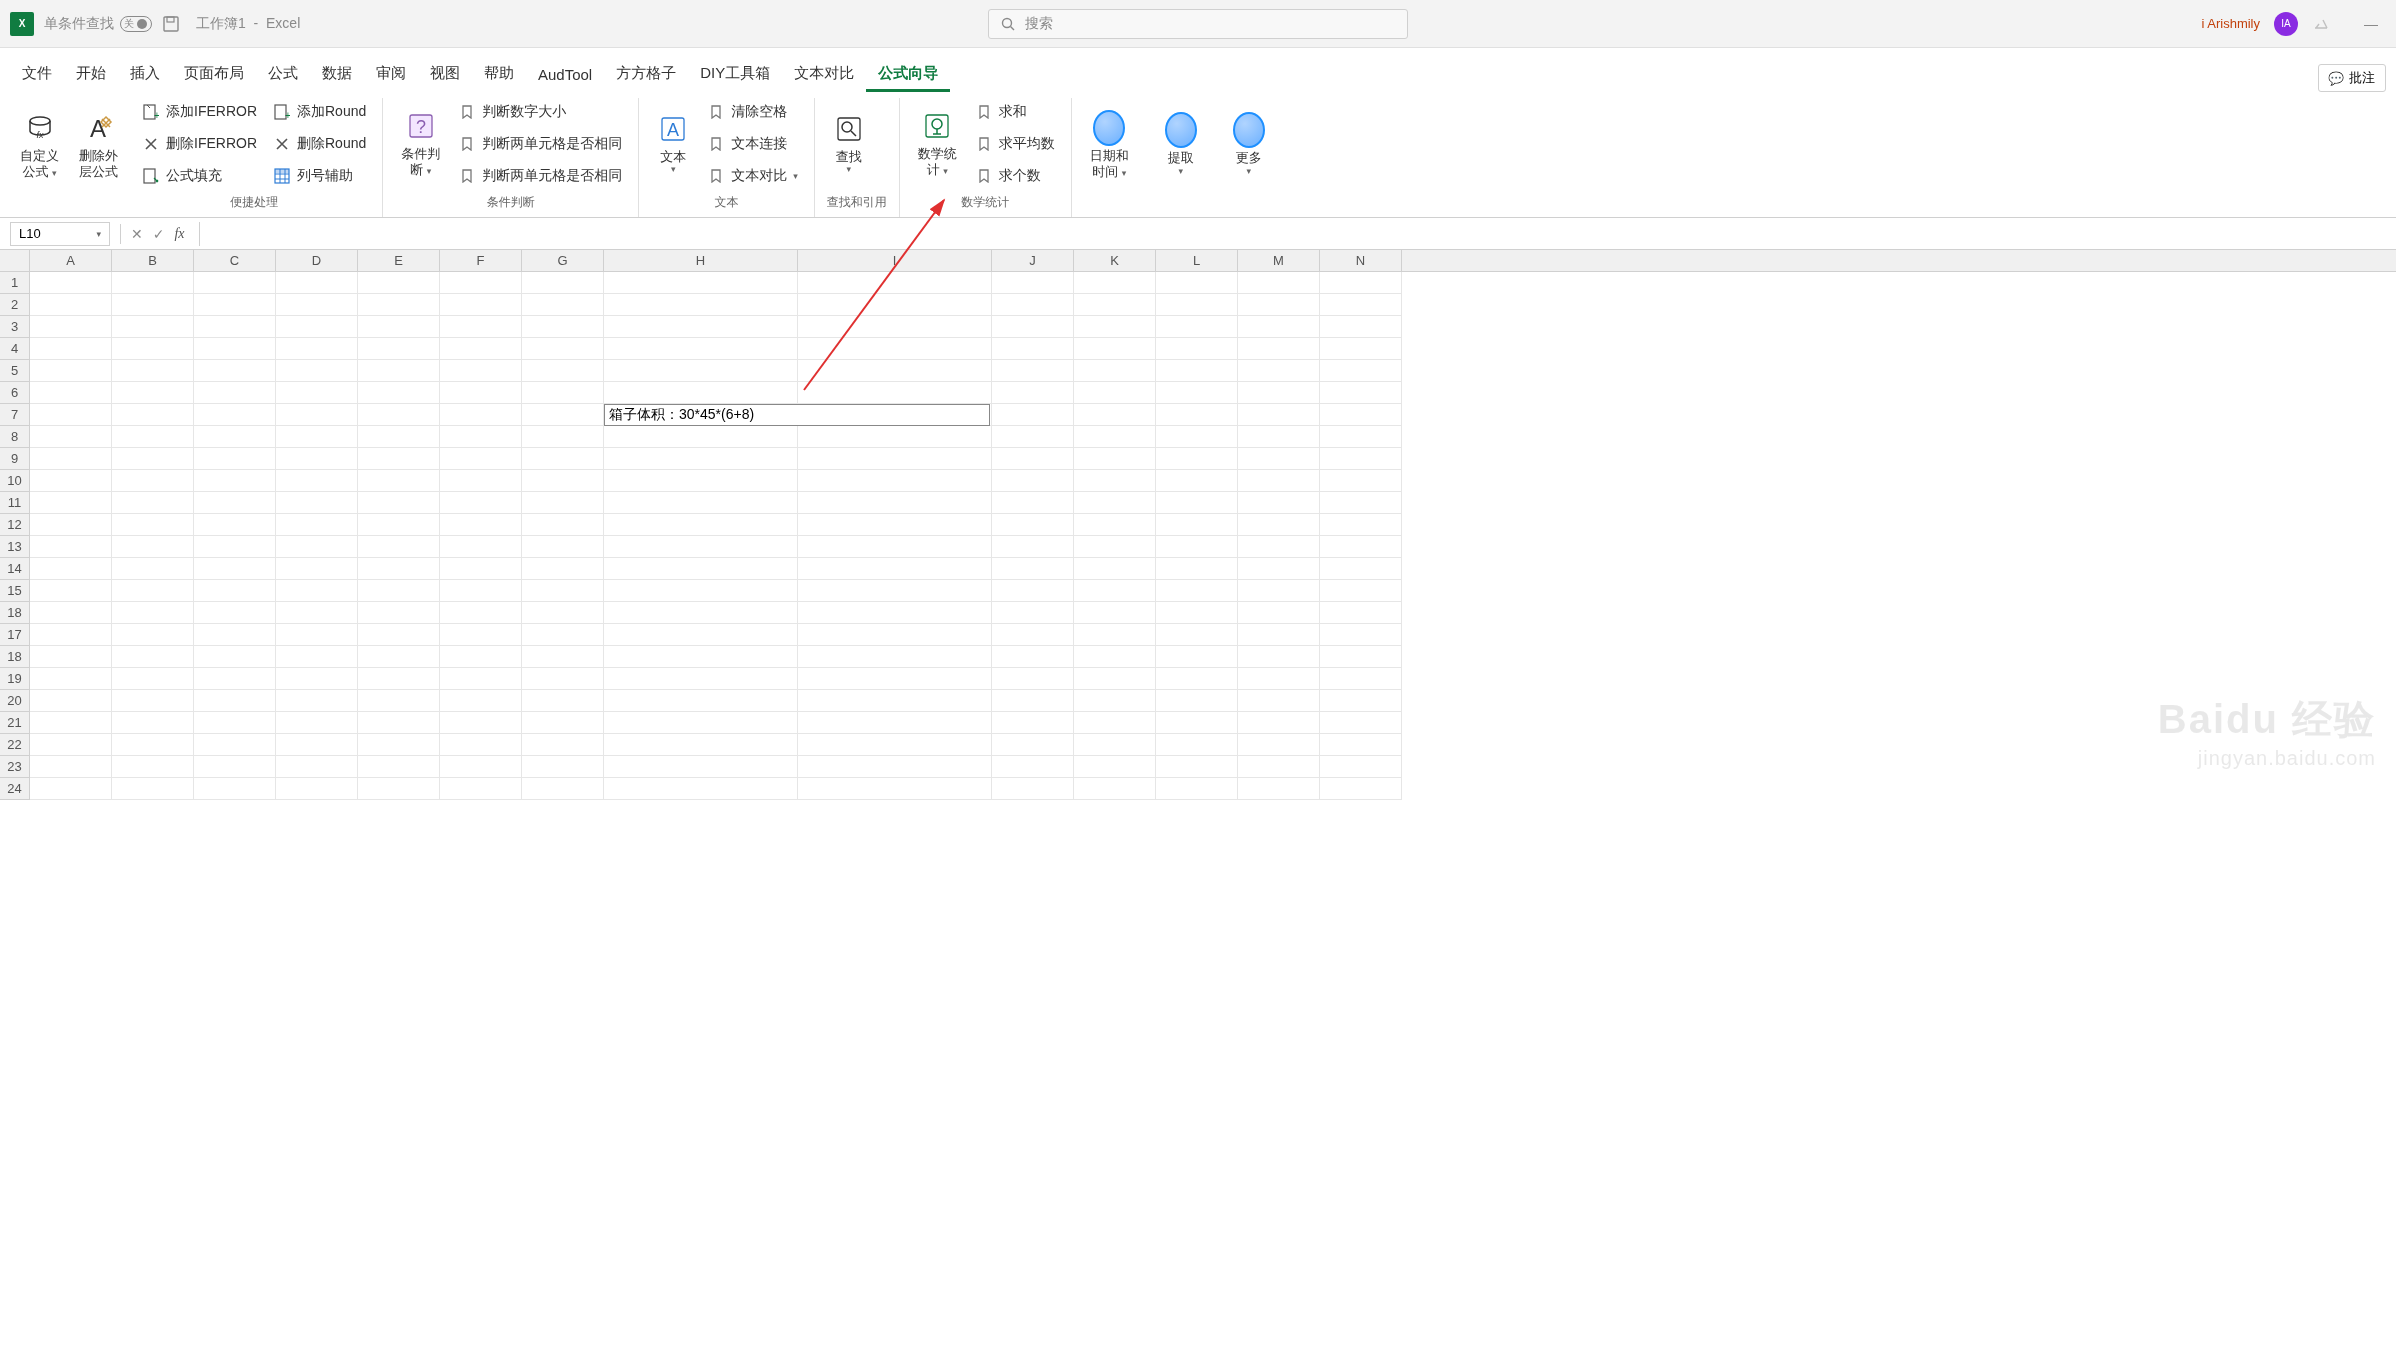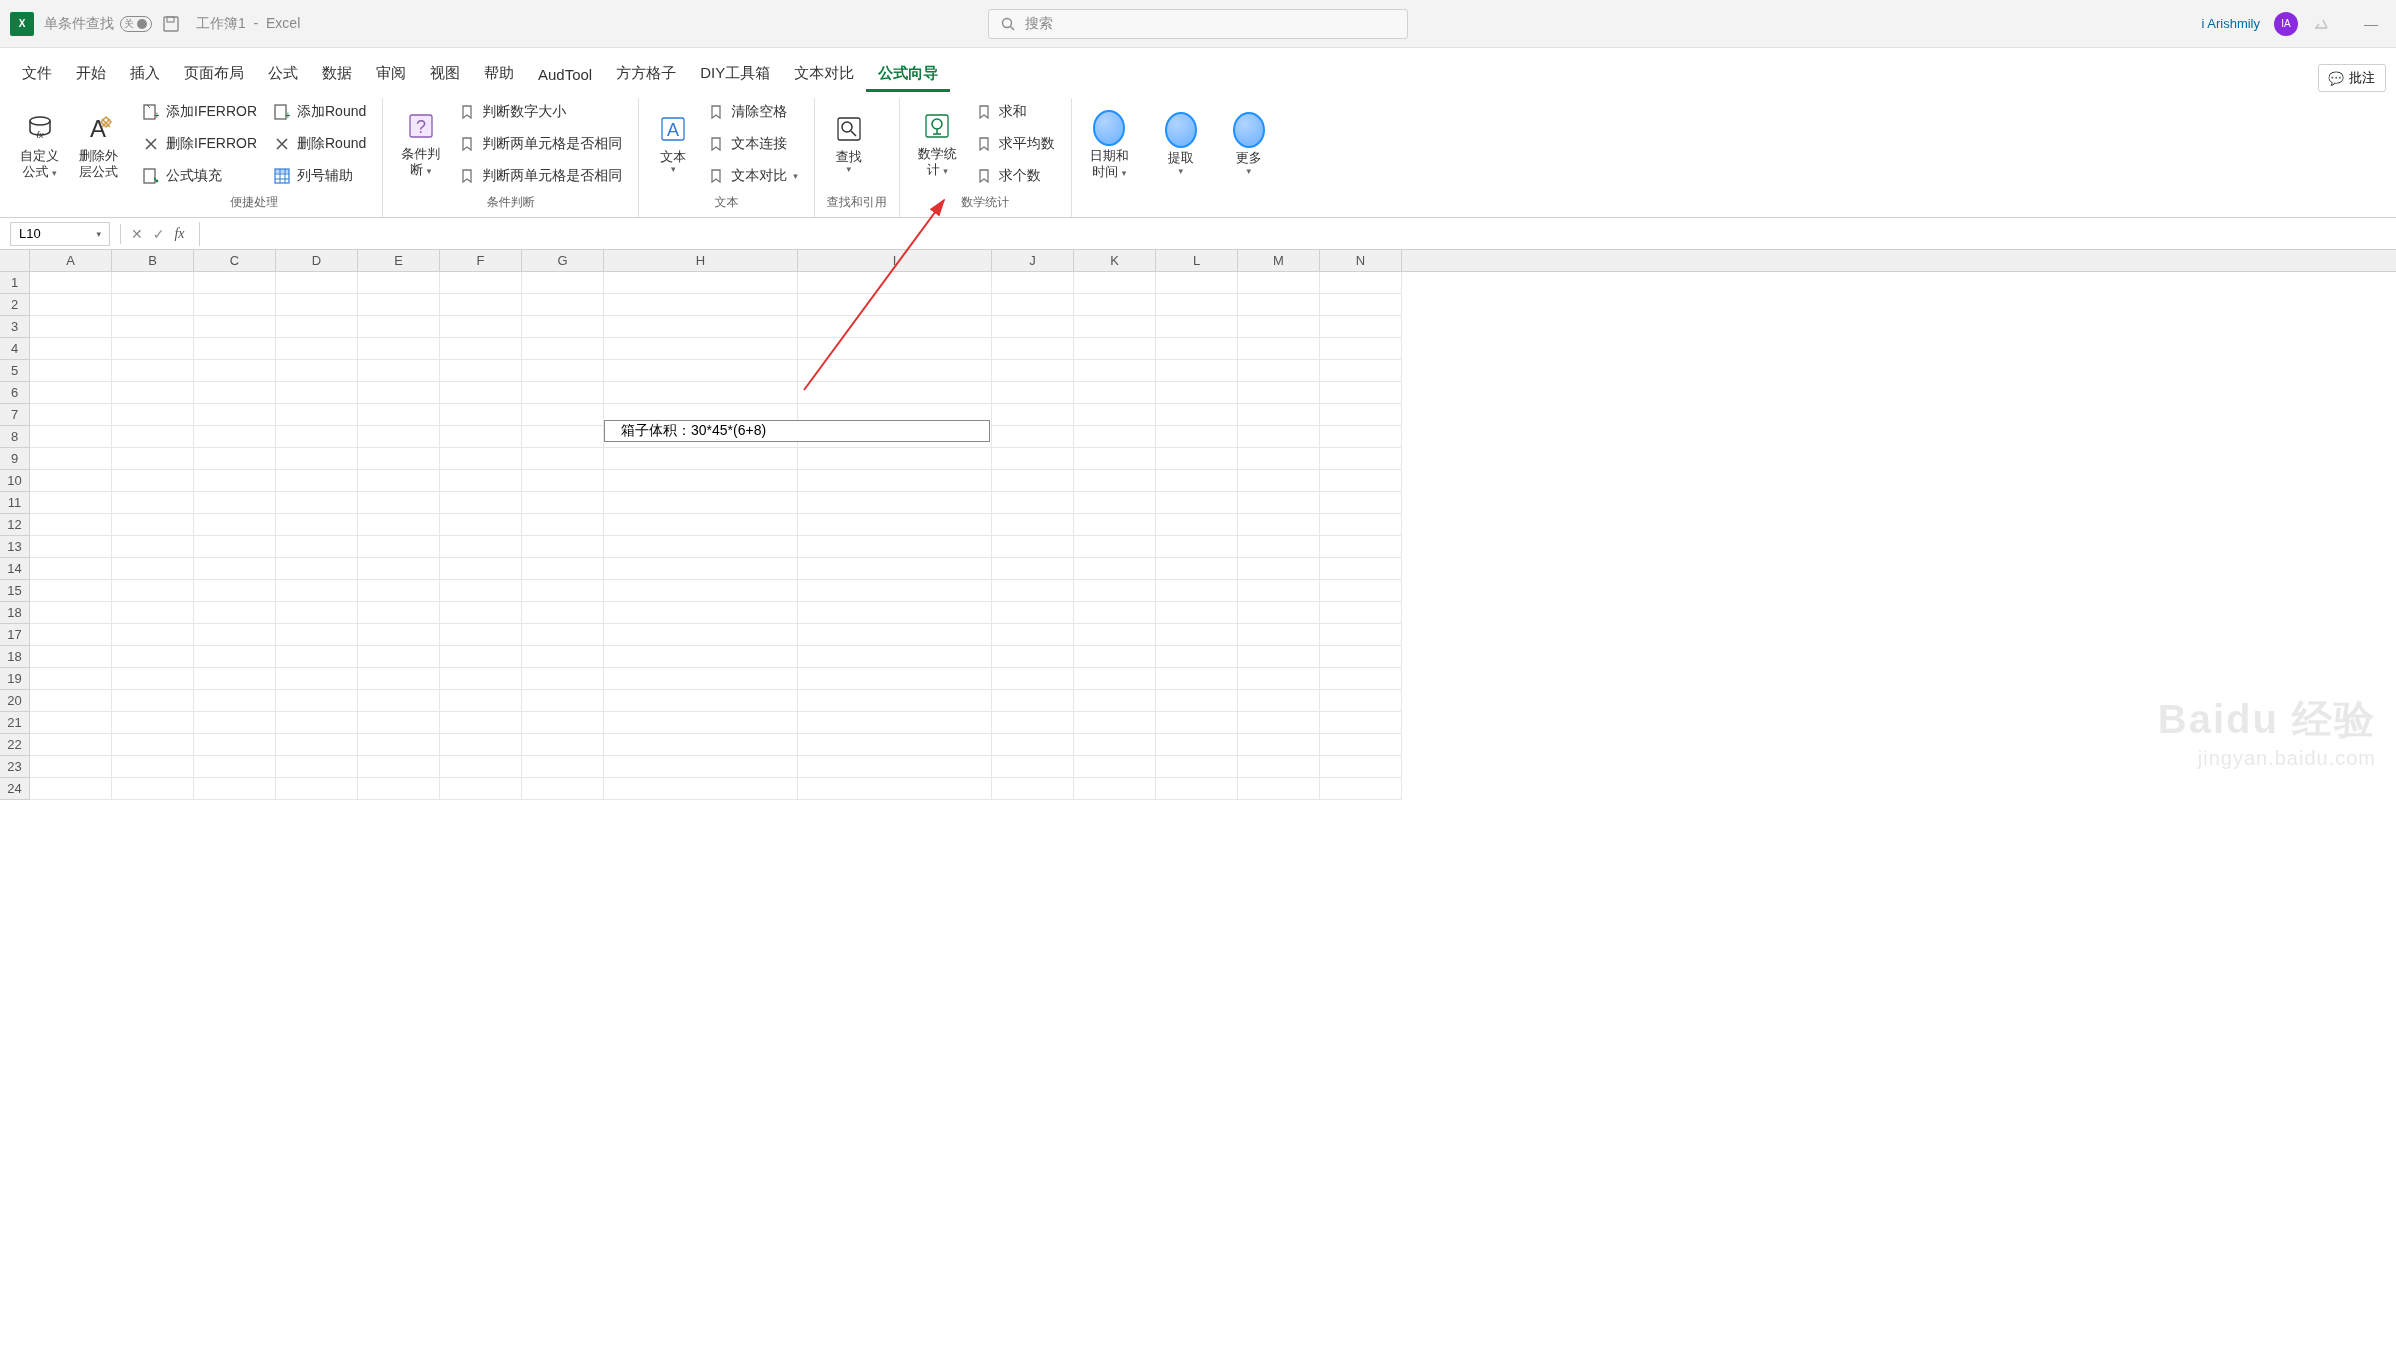--- a/index.html
+++ b/index.html
@@ -10,21 +10,21 @@
     .excel-icon { width: 24px; height: 24px; background: #107c41; border-radius: 2px; display: flex; align-items: center; justify-content: center; color: white; font-weight: bold; font-size: 10px; }
     .autosave { color: #8a8a8a; font-size: 14px; display: flex; align-items: center; gap: 6px; }
     .toggle { width: 32px; height: 16px; border: 1px solid #8a8a8a; border-radius: 8px; display: flex; align-items: center; padding: 1px; }
     .toggle-knob { width: 10px; height: 10px; background: #8a8a8a; border-radius: 50%; margin-left: auto; margin-right: 3px; }
     .toggle-text { font-size: 10px; color: #8a8a8a; margin-left: 2px; }
     .save-icon { color: #8a8a8a; }
     .doc-title { color: #8a8a8a; font-size: 14px; margin-left: 6px; }
     .search-wrap { position: absolute; left: 50%; transform: translateX(-50%); }
     .search { width: 420px; height: 30px; border: 1px solid #d0d0d0; border-radius: 3px; display: flex; align-items: center; padding: 0 12px; gap: 10px; color: #8a8a8a; background: #f8f8f8; }
     .title-right { margin-left: auto; display: flex; align-items: center; gap: 14px; }
-    .username { color: #0369a1; font-size: 13px; }
+    .username { color: #c2410c; font-size: 13px; }
     .avatar { width: 24px; height: 24px; border-radius: 50%; background: #8a2be2; color: white; font-size: 10px; display: flex; align-items: center; justify-content: center; }
     .win-btn { color: #8a8a8a; font-size: 14px; width: 30px; text-align: center; }
     
     .tabs { display: flex; align-items: flex-end; height: 44px; padding: 0 10px; gap: 0; background: #ffffff; position: relative; }
     .tab { padding: 8px 12px 9px 12px; font-size: 15px; color: #333; cursor: pointer; }
     .tab.active { color: #107c41; font-weight: 600; border-bottom: 3px solid #107c41; padding-bottom: 6px; }
     .tab-right { margin-left: auto; display: flex; gap: 6px; padding-right: 0; }
     .tab-btn { padding: 4px 10px; border: 1px solid #d0d0d0; border-radius: 3px; font-size: 13px; display: flex; align-items: center; gap: 4px; }
     
     .ribbon { display: flex; background: #ffffff; padding: 6px 10px 0 10px; border-bottom: 1px solid #d0d0d0; gap: 0; box-shadow: 0 2px 3px rgba(0,0,0,0.05); }
@@ -55,21 +55,21 @@
     .grid-area { position: relative; }
     .corner { position: absolute; left: 0; top: 0; width: 30px; height: 22px; background: #f0f0f0; border-right: 1px solid #d0d0d0; border-bottom: 1px solid #d0d0d0; }
     .col-headers { display: flex; margin-left: 30px; height: 22px; background: #f0f0f0; border-bottom: 1px solid #d0d0d0; }
     .col-h { border-right: 1px solid #d0d0d0; display: flex; align-items: center; justify-content: center; font-size: 13px; color: #555; }
     .row-headers { position: absolute; left: 0; top: 22px; width: 30px; display: flex; flex-direction: column; background: #f0f0f0; border-right: 1px solid #d0d0d0; }
     .row-h { height: 22px; border-bottom: 1px solid #d0d0d0; display: flex; align-items: center; justify-content: center; font-size: 13px; color: #555; }
     .cells { margin-left: 30px; margin-top: 0; position: relative; }
     .cell-row { display: flex; height: 22px; }
     .cell { border-right: 1px solid #e6e6e6; border-bottom: 1px solid #e6e6e6; font-size: 13px; padding: 0 4px; display: flex; align-items: center; overflow: visible; }
     
-    .cell-content-box { position: absolute; border: 1px solid #888; background: white; font-size: 14px; padding: 2px 16px; display: flex; align-items: center; margin-top: 16px; }
+    .cell-content-box { position: absolute; border: 1px solid #888; background: white; font-size: 14px; padding: 2px 4px; display: flex; align-items: center; }
     
     .arrow-overlay { position: absolute; pointer-events: none; z-index: 100; }
     
     .watermark { position: absolute; right: 20px; bottom: 30px; opacity: 0.35; color: #c0c0c0; text-align: right; pointer-events: none; }
     .watermark .wm1 { font-size: 40px; font-weight: bold; letter-spacing: 2px; }
     .watermark .wm2 { font-size: 20px; letter-spacing: 1px; }
     
     svg { display: block; }
   </style>
 </head>

